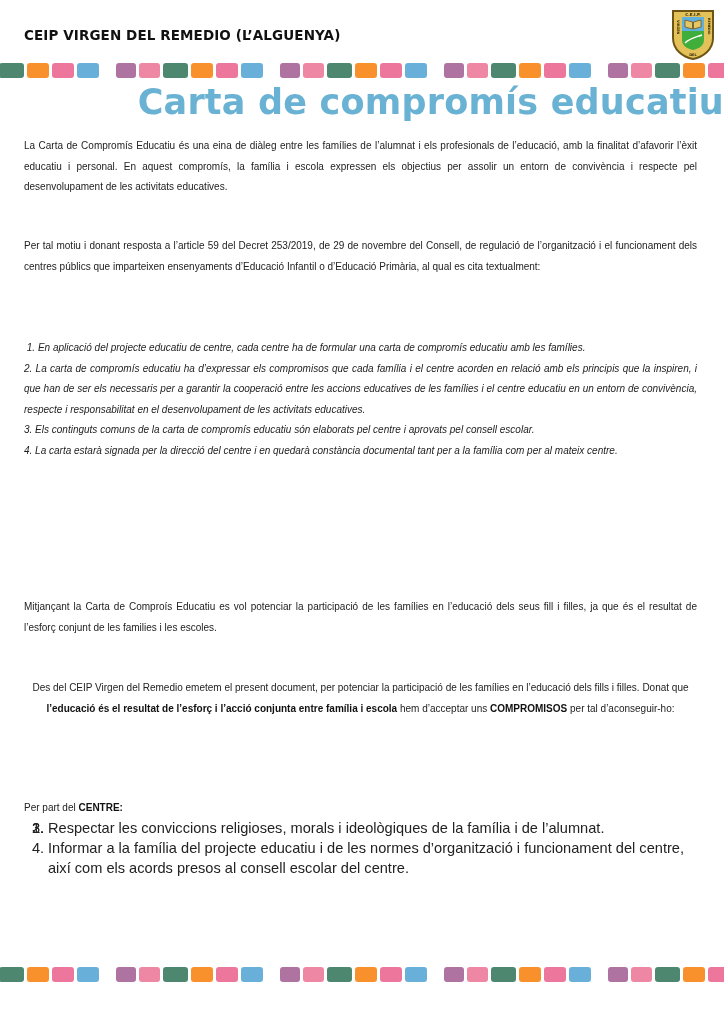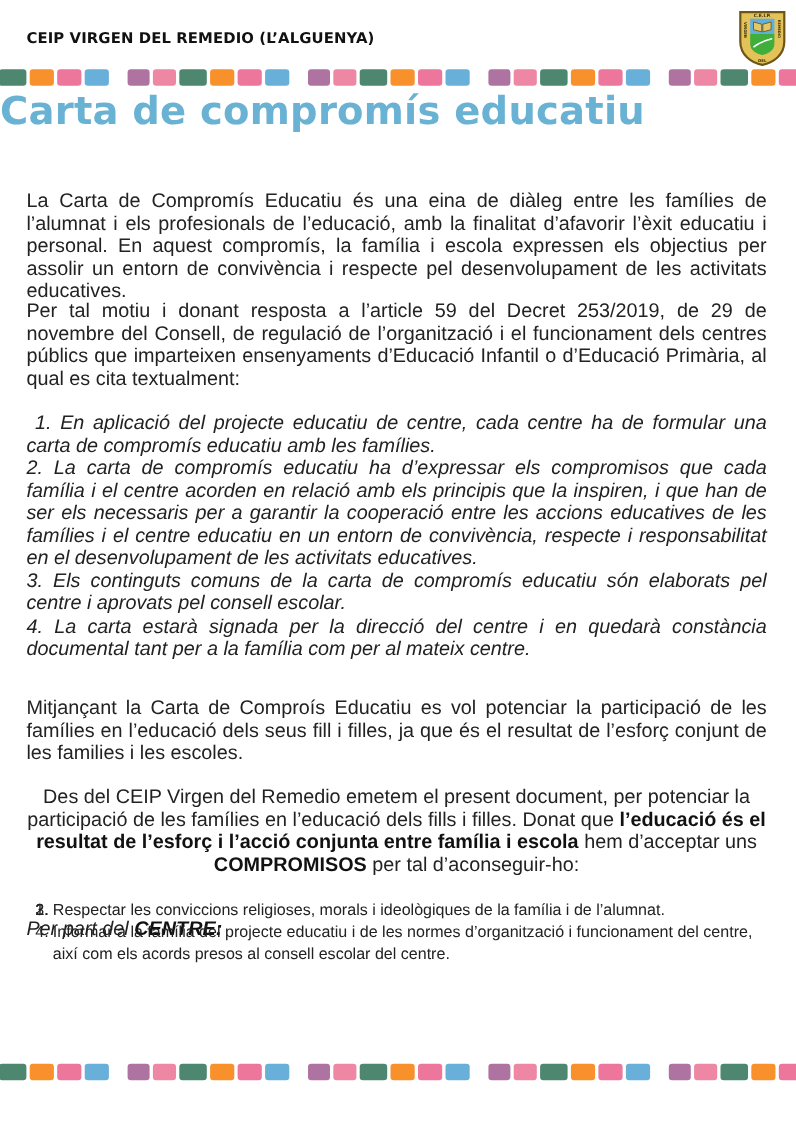--- a/index.html
+++ b/index.html
@@ -13,43 +13,42 @@
   }
 
   .logo { position: absolute; left: 670px; top: 8px; width: 46px; height: 52px; }
 
   .deco-strip { position: absolute; left: 0; width: 724px; height: 18px; overflow: hidden; }
   .deco-strip.top { top: 62px; }
   .deco-strip.bottom { top: 966px; }
   .deco-strip .sq { position: absolute; top: 1px; height: 15px; border-radius: 3px; opacity: 0.92; }
 
   .title {
-    position: absolute; left: 0; top: 82px; width: 724px; text-align: left;
+    position: absolute; left: 0; top: 82px; width: 724px; text-align: right;
     font-family: "DejaVu Sans", sans-serif; font-weight: bold;
     font-size: 35px; color: #6ab2d3; letter-spacing: 0.2px;
   }
 
   .para {
     position: absolute; left: 24px; width: 673px;
     font-family: "Liberation Sans", sans-serif;
-    font-size: 18px; line-height: 20.5px; color: #222;
+    font-size: 10px; line-height: 20.5px; color: #222;
     text-align: justify;
-    margin-top: 36px;
   }
   .para.left { text-align: left; }
   .para.italic { font-style: italic; }
   .para b { font-weight: bold; color: #111; }
 
   #intro { top: 136px; }
   #decree { top: 236px; }
   #quote { top: 338px; }
   #quote p { margin: 0; }
   #mitj { top: 597px; }
   #des { top: 678px; text-align: center; }
-  #centre-head { top: 798px; font-style: italic; }
+  #centre-head { top: 798px; }
 
   .centre-list { position: absolute; left: 32px; top: 818px; width: 670px;
     font-family: "Liberation Sans", sans-serif; font-size: 14.6px; line-height: 20px; color: #222; list-style: none; }
   .centre-list li { position: relative; padding-left: 16px; }
   .centre-list li .num { position: absolute; left: 0; top: 0; }
 </style>
 </head>
 <body>
 
 <div class="school-name">CEIP VIRGEN DEL REMEDIO (L’ALGUENYA)</div>

